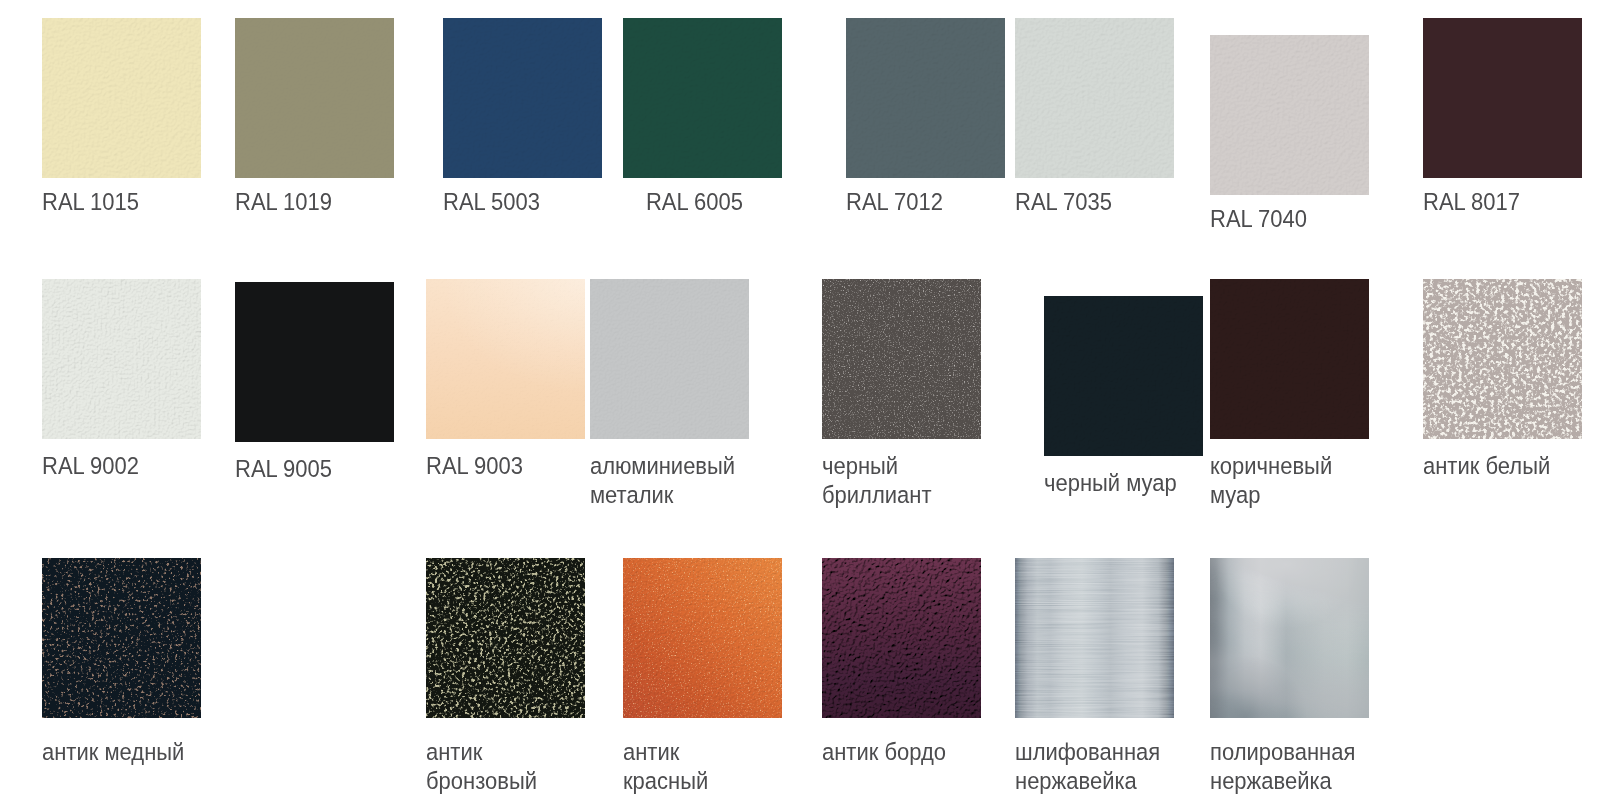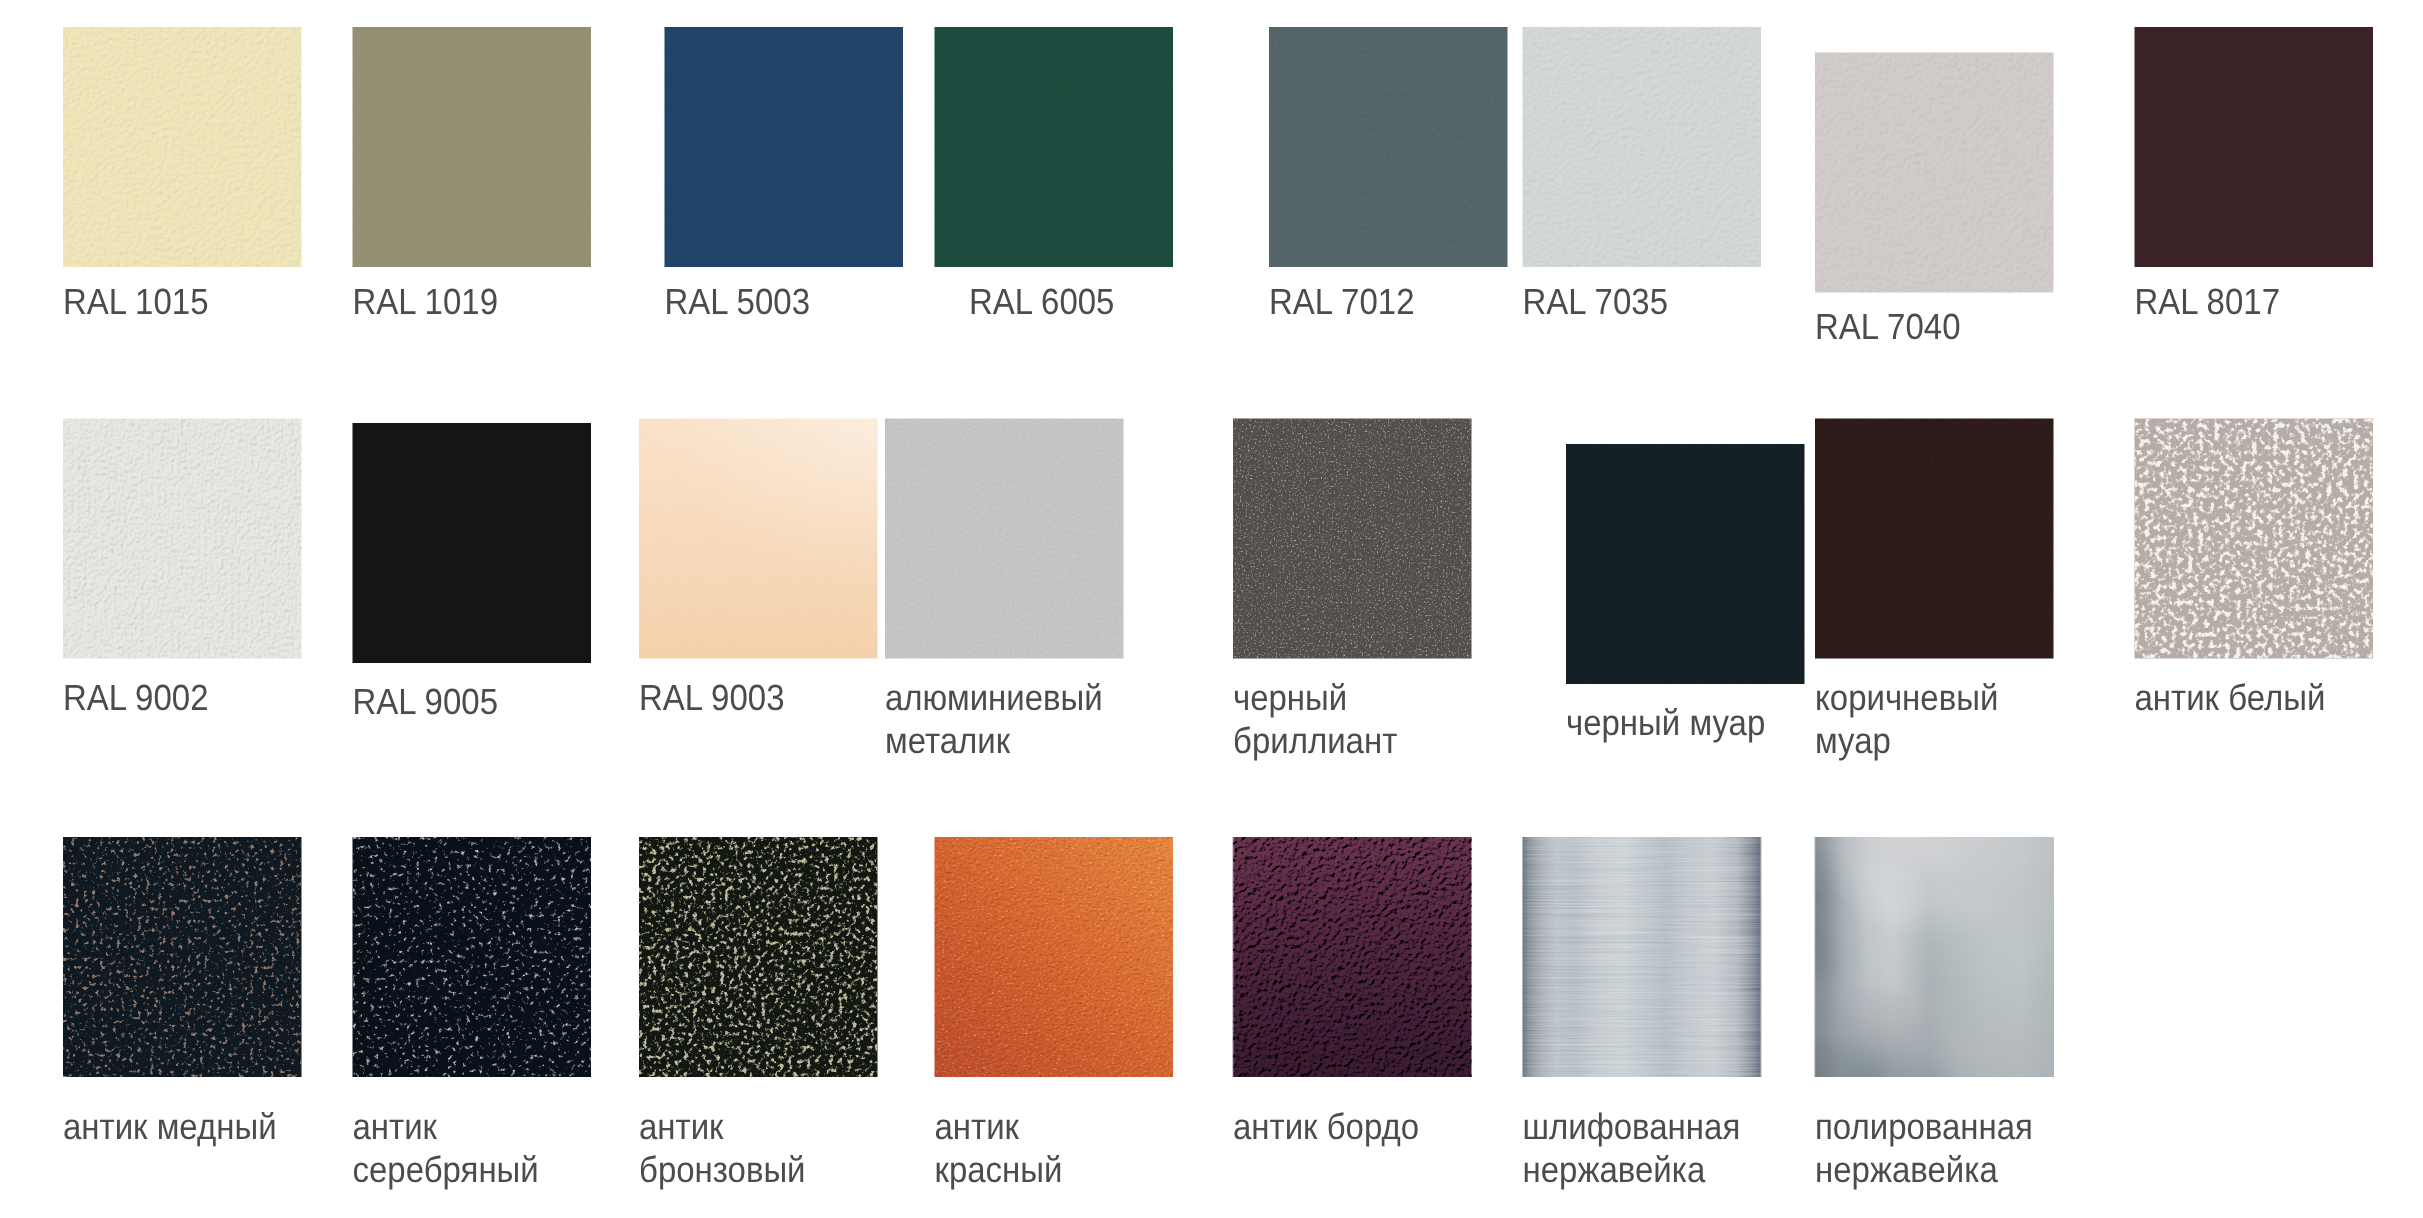--- a/index.html
+++ b/index.html
@@ -287,28 +287,20 @@
       <div class="lbl" style="top: 172px; width: 158px;">антик белый</div>
     </div>
     <div class="cell" style="left: 42px; top: 558px;">
       <div class="sw" style="width: 159px; height: 160px; background: rgb(14, 25, 34);">
         <svg class="tex" preserveAspectRatio="none" viewBox="0 0 159 160" style="mix-blend-mode: normal; opacity: 1;">
           <rect width="100%" height="100%" filter="url(#fx-antique-copper)"></rect>
         </svg>
       </div>
       <div class="lbl" style="top: 179px; width: 158px;">антик медный</div>
     </div>
-    <div class="cell" style="left: 235px; top: 558px;">
-      <div class="sw" style="width: 159px; height: 160px; background: rgb(10, 16, 25);">
-        <svg class="tex" preserveAspectRatio="none" viewBox="0 0 159 160" style="mix-blend-mode: normal; opacity: 1;">
-          <rect width="100%" height="100%" filter="url(#fx-antique-silver)"></rect>
-        </svg>
-      </div>
-      <div class="lbl" style="top: 179px; width: 158px;">антик серебряный</div>
-    </div>
     <div class="cell" style="left: 426px; top: 558px;">
       <div class="sw" style="width: 159px; height: 160px; background: rgb(19, 23, 17);">
         <svg class="tex" preserveAspectRatio="none" viewBox="0 0 159 160" style="mix-blend-mode: normal; opacity: 1;">
           <rect width="100%" height="100%" filter="url(#fx-antique-bronze)"></rect>
         </svg>
       </div>
       <div class="lbl" style="top: 179px; width: 158px;">антик бронзовый</div>
     </div>
     <div class="cell" style="left: 623px; top: 558px;">
       <div class="sw" style="width: 159px; height: 160px; background: linear-gradient(225deg, rgb(236, 137, 64) 0%, rgb(224, 111, 51) 38%, rgb(207, 90, 44) 72%, rgb(194, 79, 47) 100%);">

